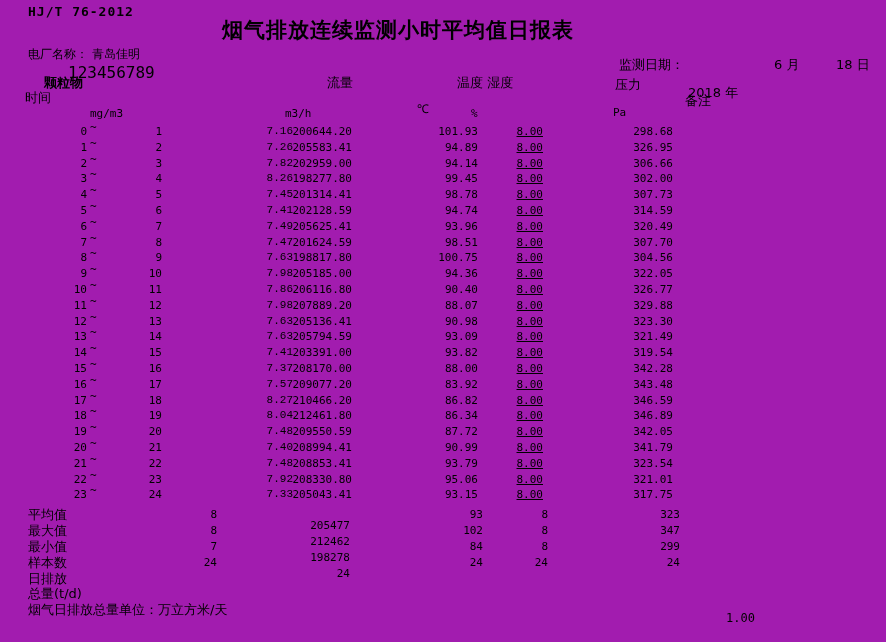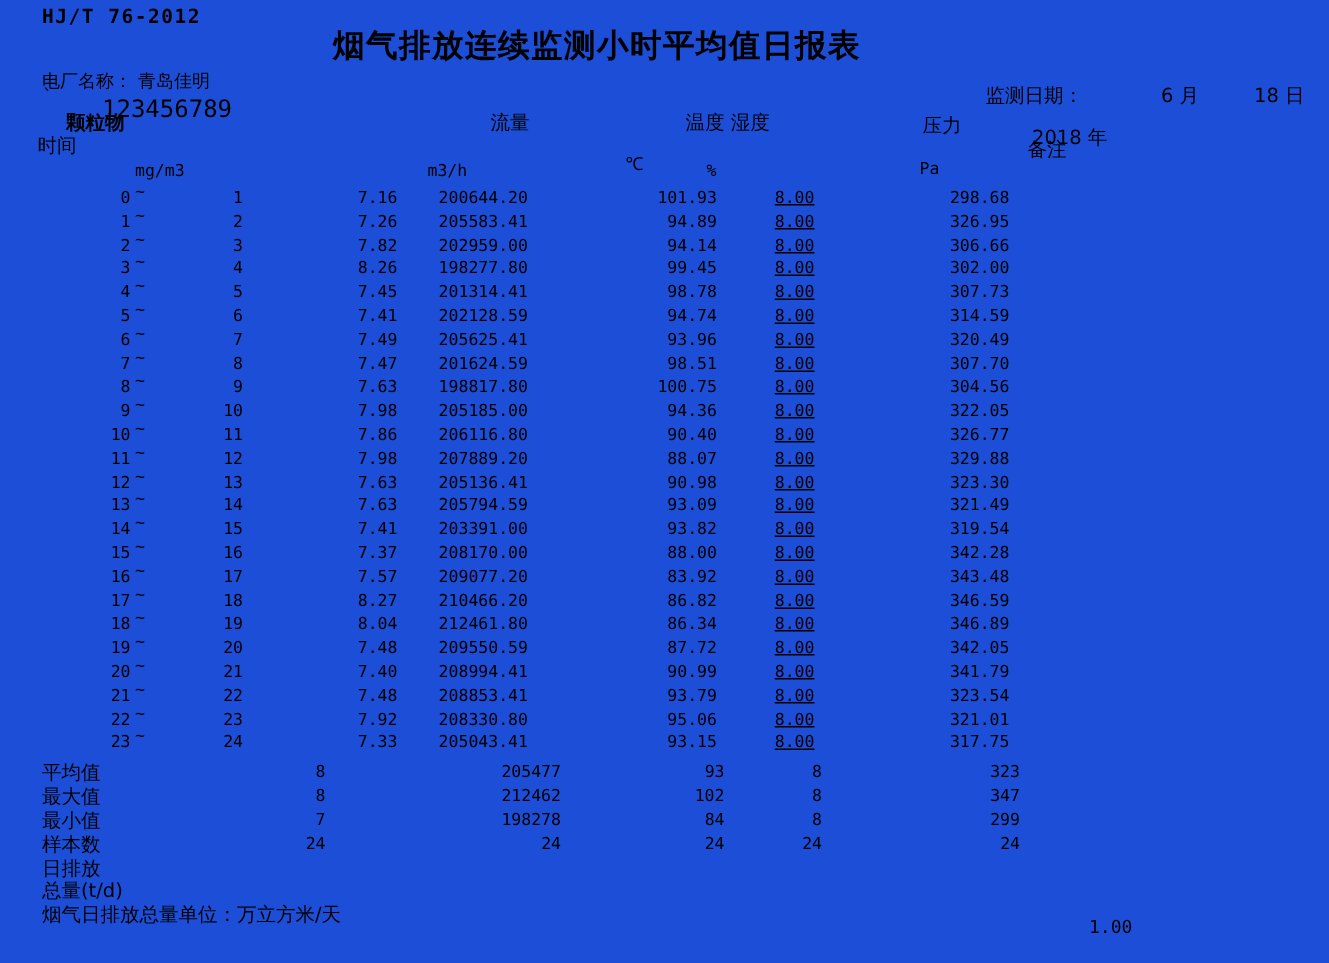--- a/index.html
+++ b/index.html
@@ -1,30 +1,30 @@
 <!DOCTYPE html>
 <html><head>
 <meta charset="utf-8">
 <style>
   html,body{margin:0;padding:0;background:#e8e8e8;}
   .page{
-    position:relative;width:886px;height:642px;background:#1d4ed8;color:#000;
+    position:relative;width:886px;height:642px;background:#a21caf;color:#000;
     font-family:"DejaVu Sans","Liberation Sans",sans-serif;overflow:hidden;
   }
   .t{position:absolute;white-space:pre;line-height:1.1;}
   .num{font-family:"DejaVu Sans Mono","Liberation Mono",monospace;}
   .cjk{font-size:13px;}
 
   .t-code{left:28px;top:5px;font-size:13px;font-weight:bold;letter-spacing:1px;}
   .t-title{left:222px;top:19px;font-size:21px;font-weight:bold;letter-spacing:1px;}
   .t-plant{left:28px;top:48px;font-size:12px;}
   .t-plant .gap{margin-left:4px;}
   .t-tick{left:28px;top:58px;font-size:12px;}
   .t-plantcode{left:68px;top:64px;font-size:16px;text-align:right;}
-  .t-datelabel{left:619px;top:58px;margin-left:38px;}
+  .t-datelabel{left:619px;top:58px;}
   .t-year{left:688px;top:58px;margin-top:28px;}
   .t-month{left:774px;top:58px;}
   .t-day{left:836px;top:58px;}
 
   .t-pmcol{left:44px;top:76px;font-weight:bold;}
   .t-flowcol{left:327px;top:76px;}
   .t-temphumcol{left:457px;top:76px;}
   .t-presscol{left:615px;top:78px;}
   .t-timecol{left:25px;top:91px;}
   .t-remarkcol{left:685px;top:94px;}
@@ -37,35 +37,35 @@
 
   .rows{position:absolute;left:0;top:124px;width:886px;}
   .data-row{position:relative;height:15.8px;}
   .cell{
     position:absolute;top:2px;font-size:11px;text-align:right;
     font-family:"DejaVu Sans Mono","Liberation Mono",monospace;line-height:1;
   }
   .c-start{left:30px;width:57px;}
   .c-tilde{left:90px;width:16px;text-align:left;top:-2px;}
   .c-end{left:112px;width:50px;}
-  .c-pm{left:188px;width:77px;}
+  .c-pm{left:216px;width:77px;font-family:Liberation Mono, monospace;}
   .c-flow{left:268px;width:84px;}
   .c-temp{left:418px;width:60px;}
   .c-hum{left:493px;width:50px;text-decoration:underline;}
   .c-press{left:613px;width:60px;}
 
   .summary{position:absolute;left:0;top:506px;width:886px;}
   .summary-row{position:relative;height:15.9px;}
   .s-label{position:absolute;left:28px;top:0;font-size:13px;white-space:pre;}
   .scell{
     position:absolute;top:3px;font-size:11px;text-align:right;
     font-family:"DejaVu Sans Mono","Liberation Mono",monospace;line-height:1;
   }
   .s-pm{left:140px;width:77px;}
-  .s-flow{left:288px;width:86px;}
+  .s-flow{left:264px;width:86px;margin-top:11px;}
   .s-temp{left:423px;width:60px;}
   .s-hum{left:498px;width:50px;}
   .s-press{left:618px;width:62px;}
 
   .t-scale{left:726px;top:612px;font-size:12px;}
 </style>
 </head>
 <body>
 
 <div class="page">

